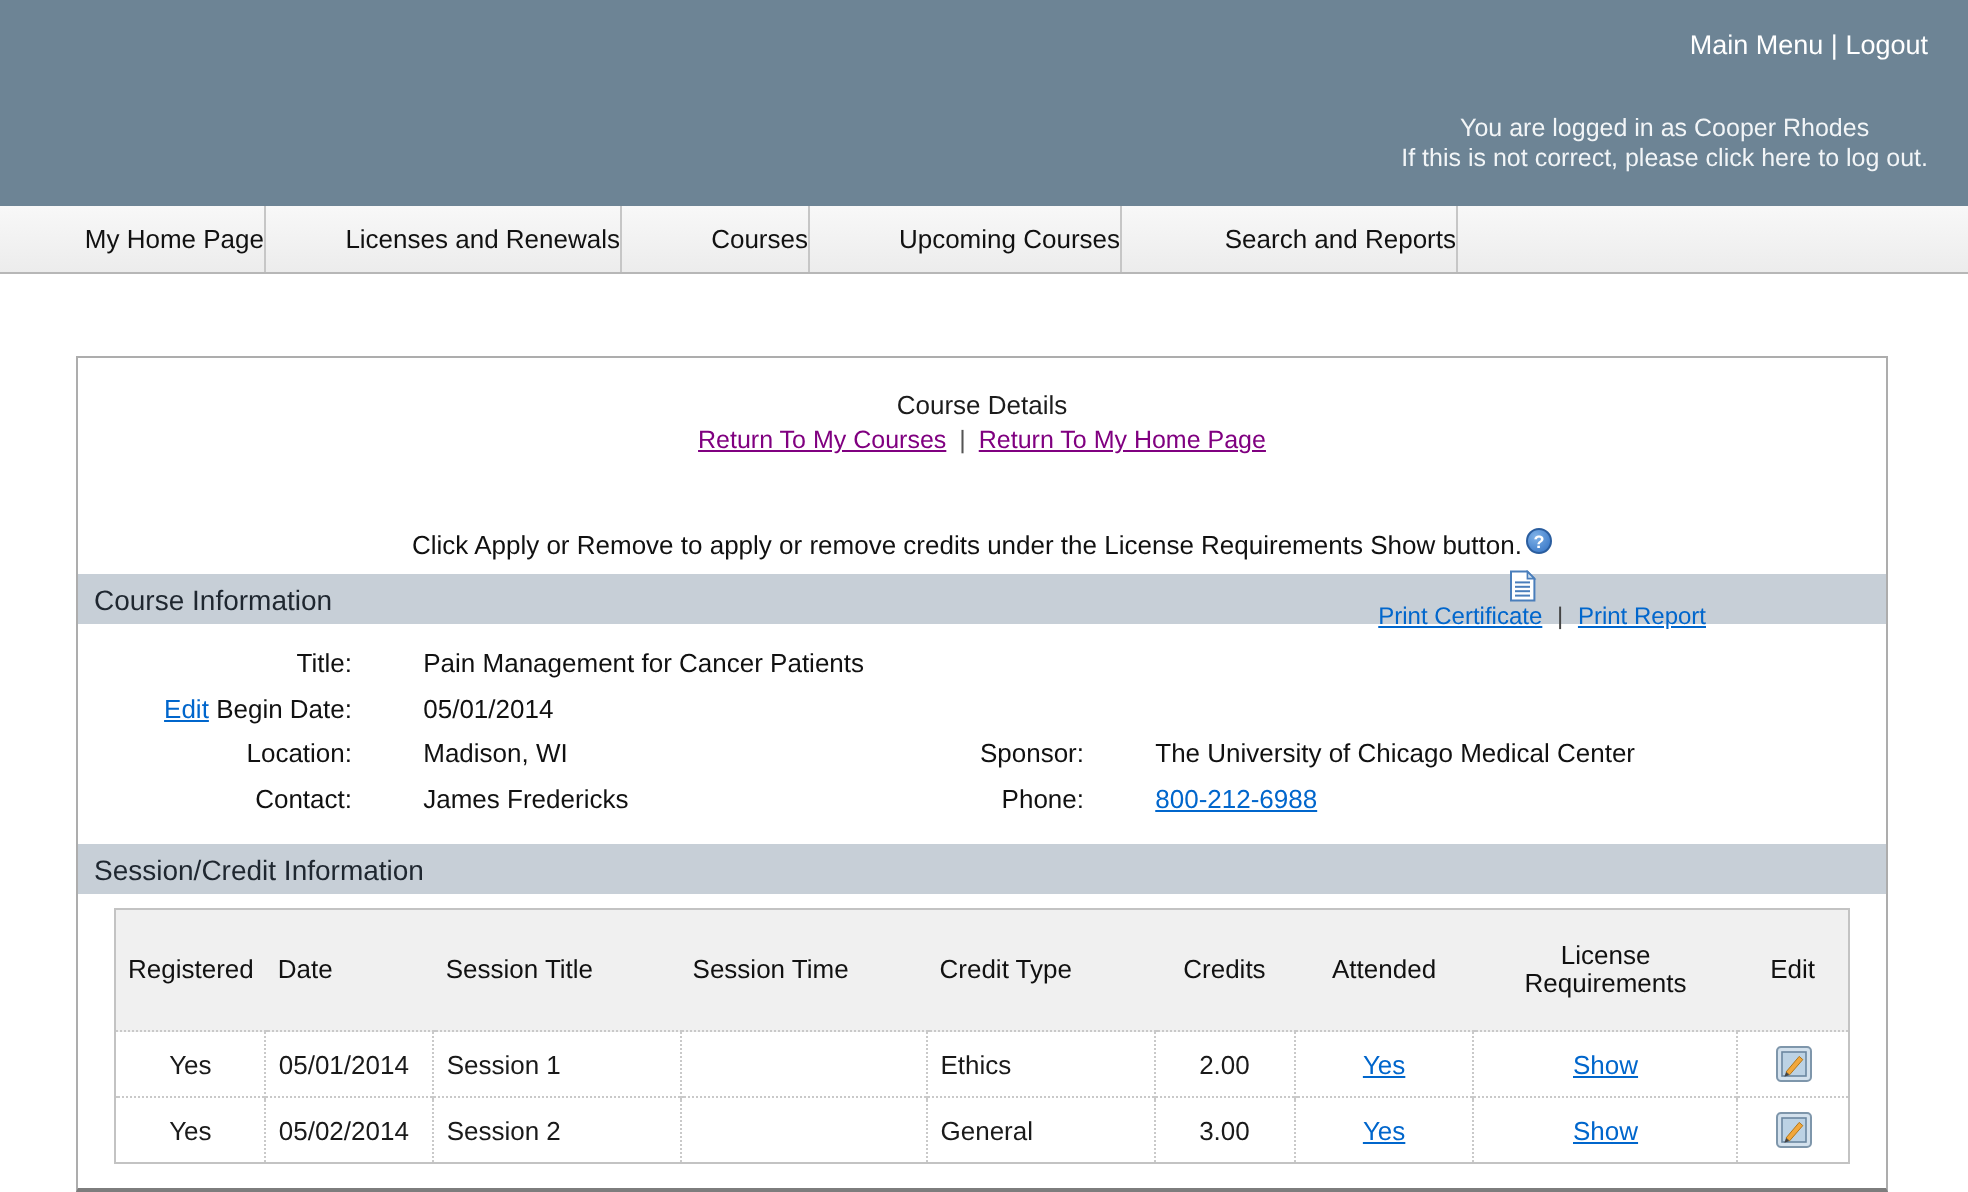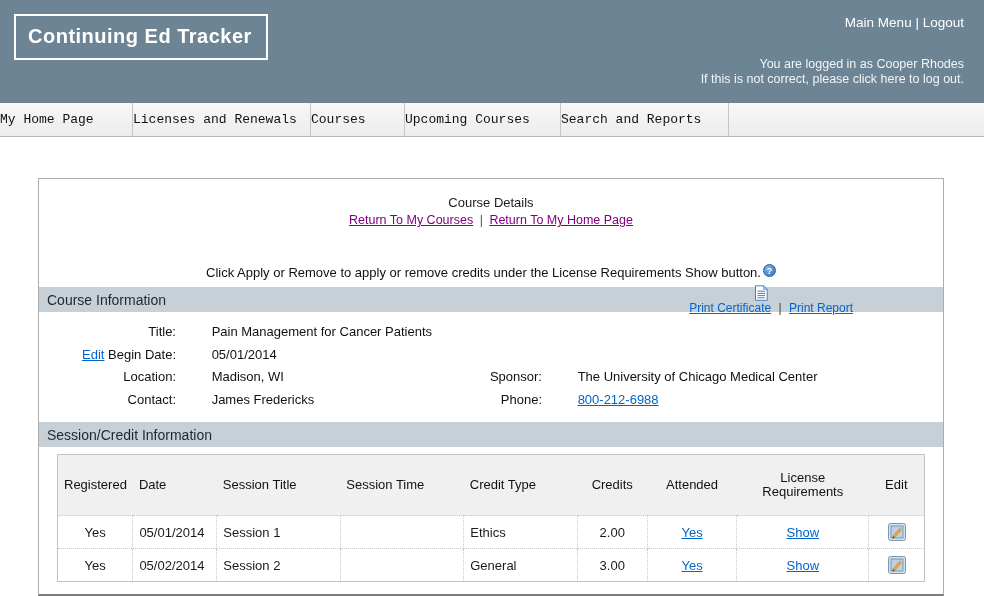--- a/index.html
+++ b/index.html
@@ -28,40 +28,39 @@
     color: #ffffff; font-size: 20px; font-weight: bold;
     letter-spacing: 0.5px; white-space: nowrap;
   }
   .header-top-links {
     position: absolute; right: 20px; top: 15px;
     color: #ffffff; font-size: 13.5px; white-space: nowrap; margin-left: 16px;
   }
   .header-top-links a { color: #ffffff; text-decoration: none; cursor: pointer; }
   .login-info {
     position: absolute; right: 20px; top: 57px;
-    color: #f2f5f7; font-size: 12.5px; text-align: right; line-height: 15px;
+    color: #f2f5f7; font-size: 12.5px; text-align: center; line-height: 15px;
   }
   .login-info .here-link { cursor: pointer; }
 
   
   .nav-bar {
     display: flex;
     width: 100%; height: 34px;
     background: linear-gradient(#f8f8f8, #ececec);
     border-bottom: 1px solid #b7b7b7;
   }
   .nav-tab {
     height: 100%;
     line-height: 33px;
-    text-align: left;
+    text-align: right;
     border-right: 1px solid #c6c6c6;
     color: #111; font-size: 13px;
     cursor: pointer;
     white-space: nowrap;
-    font-family: Liberation Mono, monospace;
   }
   .nav-tab:nth-child(1) { width: 133px; }
   .nav-tab:nth-child(2) { width: 178px; }
   .nav-tab:nth-child(3) { width: 94px; }
   .nav-tab:nth-child(4) { width: 156px; }
   .nav-tab:nth-child(5) { width: 168px; }
 
   
   .content-box {
     position: relative;
@@ -193,23 +192,20 @@
     display: inline-block;
     width: 18px; height: 18px;
     vertical-align: middle;
     cursor: pointer;
   }
 </style>
 </head>
 <body>
 
 <div class="app-header">
-  <div class="logo-box">
-    <span>Continuing Ed Tracker</span>
-  </div>
   <div class="header-top-links">
     <a>Main Menu</a>
     <span>|</span>
     <a>Logout</a>
   </div>
   <div class="login-info">
     <div>You are logged in as Cooper Rhodes</div>
     <div>
       <span>If this is not correct, please click</span>
       <span class="here-link">here</span>

